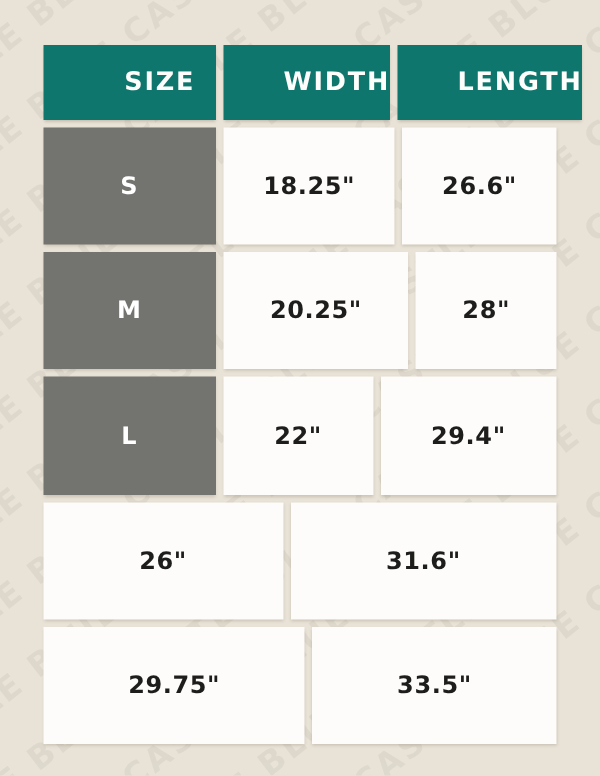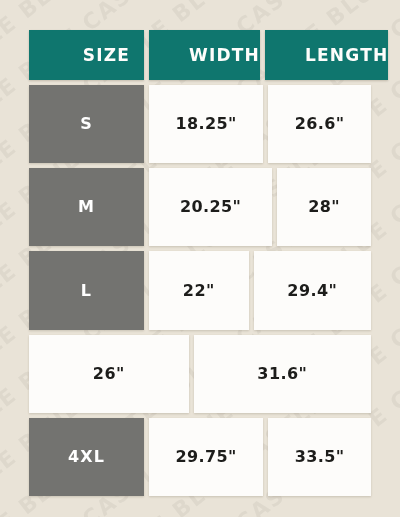--- a/index.html
+++ b/index.html
@@ -145,18 +145,17 @@
   </div>
 
 
   <div class="chart-row">
     <div class="cell col-width value-cell">26"</div>
     <div class="cell col-length value-cell">31.6"</div>
   </div>
 
 
   <div class="chart-row">
-    <div class="cell col-size size-cell">4XL</div>
     <div class="cell col-width value-cell">29.75"</div>
     <div class="cell col-length value-cell">33.5"</div>
   </div>
 
 </div>
 
 </body></html>

